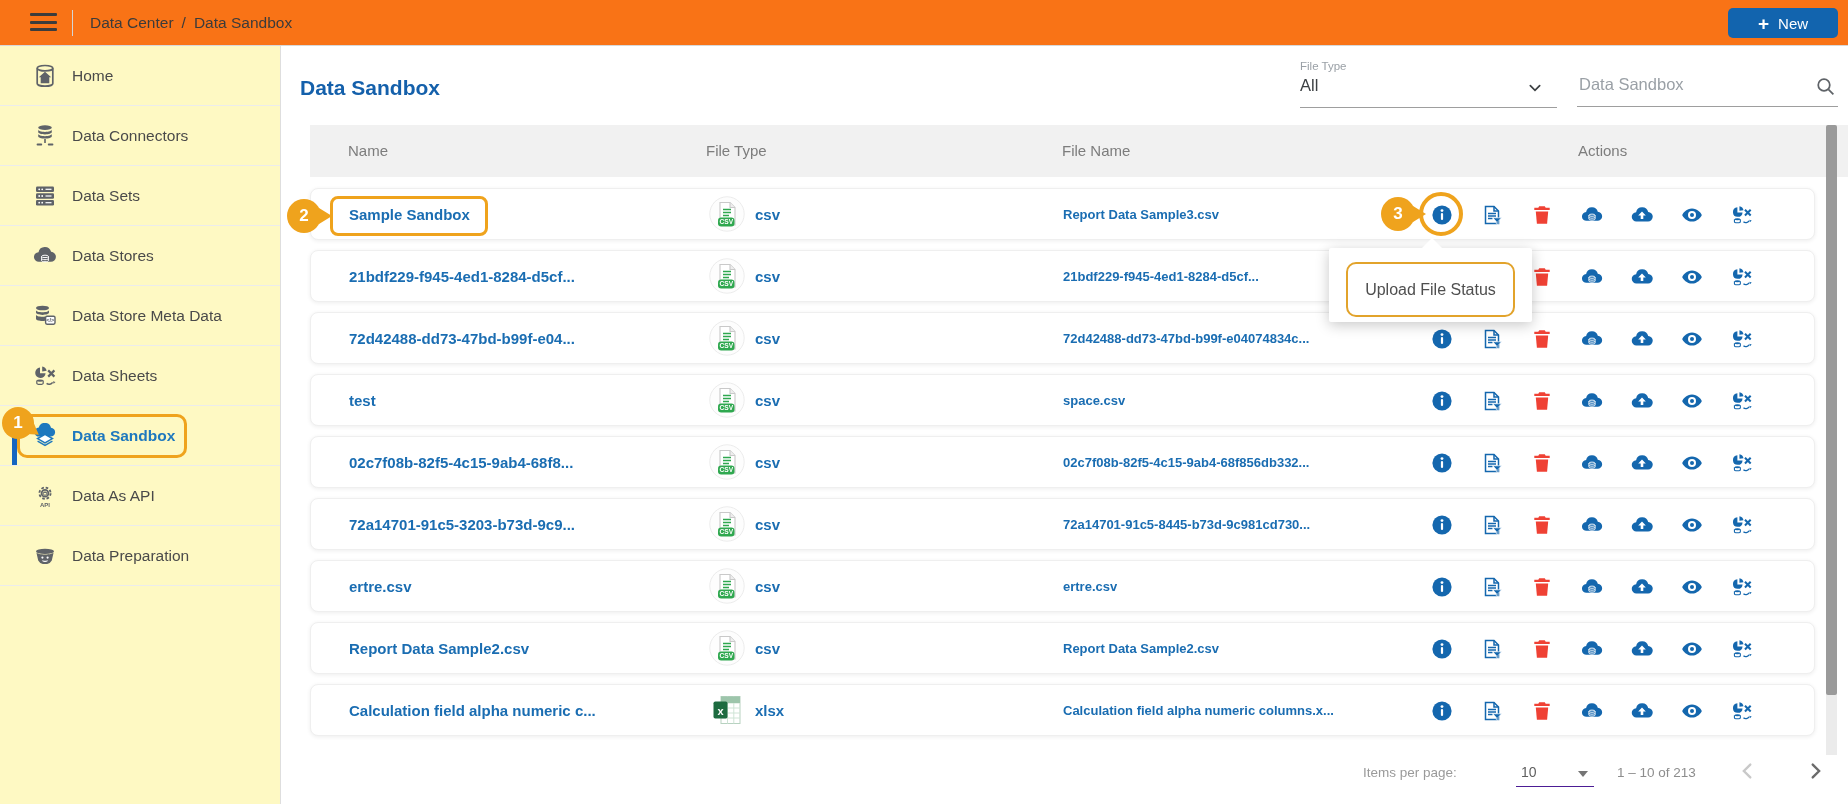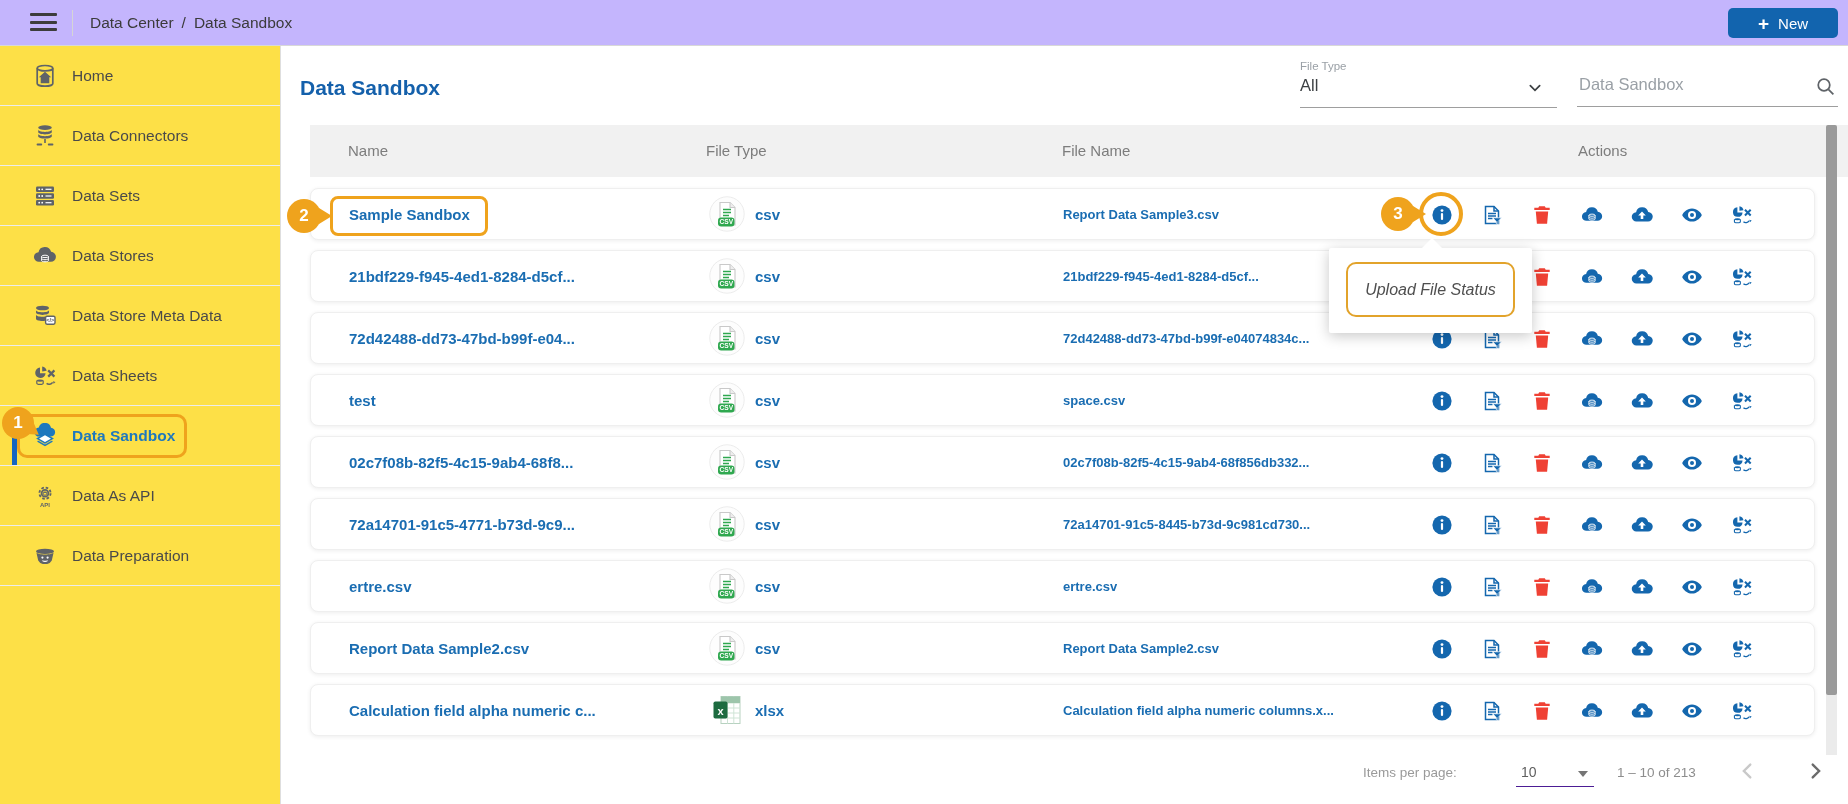--- a/index.html
+++ b/index.html
@@ -1,32 +1,32 @@
 <!DOCTYPE html>
 <html><head>
 <meta charset="utf-8">
 <style>
   html,body{margin:0;padding:0;background:#e9e9e9;}
   .stage{position:relative;width:1848px;height:804px;background:#fff;overflow:hidden;
          font-family:"Liberation Sans",sans-serif;color:#3b3b3b;}
   
-  .topbar{position:absolute;left:0;top:0;width:1848px;height:46px;background:#c4b5fd;
+  .topbar{position:absolute;left:0;top:0;width:1848px;height:46px;background:#f97316;
           border-bottom:1px solid #d8d8d8;box-sizing:border-box;}
   .hamburger{position:absolute;left:30px;top:13px;width:27px;height:20px;cursor:pointer;}
   .hamburger span{display:block;height:3px;background:#3c3c3c;margin:0 0 4.5px 0;border-radius:1px;}
   .top-divider{position:absolute;left:72px;top:10px;width:1px;height:26px;background:#d5d5d5;}
   .breadcrumb{position:absolute;left:90px;top:0;height:46px;display:flex;align-items:center;
               gap:8px;font-size:15.5px;color:#3b3b3b;}
   .new-btn{position:absolute;left:1728px;top:8px;width:110px;height:30px;background:#1264ae;
            border-radius:5px;display:flex;align-items:center;justify-content:center;gap:9px;
            color:#fff;cursor:pointer;}
   .new-btn .plus{font-size:19px;font-weight:700;line-height:1;}
   .new-btn .lbl{font-size:15px;}
   
-  .sidebar{position:absolute;left:0;top:46px;width:281px;height:758px;background:#fde047;
+  .sidebar{position:absolute;left:0;top:46px;width:281px;height:758px;background:#fef9c3;
            border-right:1px solid #dedede;box-sizing:border-box;}
   .side-item{position:relative;height:60px;border-bottom:1px solid #ececec;display:flex;
              align-items:center;cursor:pointer;box-sizing:border-box;}
   .side-icon{width:26px;height:26px;margin-left:32px;flex:none;display:flex;}
   .side-icon svg{width:26px;height:26px;}
   .side-label{margin-left:14px;font-size:15.5px;color:#4a4a4a;}
   .side-item.active .side-label{color:#1e78be;font-weight:700;}
   .side-item.active::before{content:"";position:absolute;left:12px;top:27px;width:5px;height:32px;
                             background:#1565c0;}
   .side-item.active::after{content:"";position:absolute;left:17px;top:8px;width:170px;height:44px;
@@ -85,22 +85,22 @@
   .callout .tail{position:absolute;right:-11px;top:9px;width:0;height:0;
            border-top:8px solid transparent;border-bottom:8px solid transparent;
            border-left:13px solid #efa31d;}
   .callout.c1{left:2px;top:407px;width:32px;height:32px;}
   .callout.c1 .tail{right:-6px;top:16px;transform:rotate(35deg);}
   .callout.c2{left:287px;top:199px;}
   .callout.c3{left:1381px;top:197px;}
   .hl-rect{position:absolute;border:3px solid #efa31d;border-radius:8px;box-sizing:border-box;z-index:39;}
   .hl-name{left:330px;top:196px;width:158px;height:40px;}
   .hl-ring{left:1419px;top:192px;width:44px;height:44px;border-radius:50%;border-width:4px;}
-  .tooltip{position:absolute;left:1329px;top:248px;width:203px;height:85px;background:#fff;
-           border-radius:2px;box-shadow:0 3px 14px rgba(0,0,0,.22);z-index:35;font-style:italic;}
+  .tooltip{position:absolute;left:1329px;top:248px;width:203px;height:74px;background:#fff;
+           border-radius:2px;box-shadow:0 3px 14px rgba(0,0,0,.22);z-index:35;}
   .tooltip .ptr{position:absolute;left:92px;top:-10px;width:0;height:0;
            border-left:11px solid transparent;border-right:11px solid transparent;
            border-bottom:11px solid #fff;}
   .tooltip .inner{position:absolute;left:17px;top:14px;width:169px;height:55px;
            border:2px solid #e2a32b;border-radius:10px;box-sizing:border-box;display:flex;
            align-items:center;justify-content:center;font-size:16px;color:#4f4f4f;white-space:nowrap;}
 </style>
 </head>
 <body>
 
@@ -554,21 +554,21 @@
               <path d="M10.2 3.4a5.2 5.2 0 0 1 4.4 4.4l-4.4.6z" fill="#1467ae"></path>
               <path d="M16.2 7.4l6.2 6.2m0-6.2l-6.2 6.2" stroke="#1467ae" stroke-width="2.2" fill="none"></path>
               <ellipse cx="8" cy="17.6" rx="3.2" ry="1.2" fill="#1467ae"></ellipse>
               <path d="M4.8 17.6v2.6c0 .7 1.4 1.2 3.2 1.2s3.2-.5 3.2-1.2v-2.6" fill="none" stroke="#1467ae" stroke-width="1.2"></path>
               <path d="M14.6 20.4c1.8 1.6 4.8.9 6-1" fill="none" stroke="#1467ae" stroke-width="1.5"></path>
               <path d="M21.6 20.8l-.7-2.6 2.6.7z" fill="#1467ae"></path>
             </svg></span>
         </div>
       </div>
       <div class="row-card">
-        <a class="name">72a14701-91c5-4771-b73d-9c9...</a>
+        <a class="name">72a14701-91c5-3203-b73d-9c9...</a>
         <span class="ficon"><svg viewBox="0 0 36 36">
             <circle cx="18" cy="18" r="17.2" fill="#fdfdfd" stroke="#ececec"></circle>
             <path d="M11 6.5h10l5 5V29H11z" fill="#fff" stroke="#c9c9c9" stroke-width="1.1"></path>
             <path d="M21 6.5v5h5" fill="#eee" stroke="#c9c9c9" stroke-width="1.1"></path>
             <path d="M14 13.5h8M14 16.5h8M14 19.5h6" stroke="#2fa84f" stroke-width="1.7" fill="none"></path>
             <rect x="9" y="21.5" width="16.5" height="9" rx="3.2" fill="#2fa84f"></rect>
             <text x="17.3" y="28.4" font-size="6.6" fill="#fff" text-anchor="middle" font-weight="bold">CSV</text>
           </svg></span>
         <a class="ftype">csv</a>
         <a class="fname">72a14701-91c5-8445-b73d-9c981cd730...</a>

